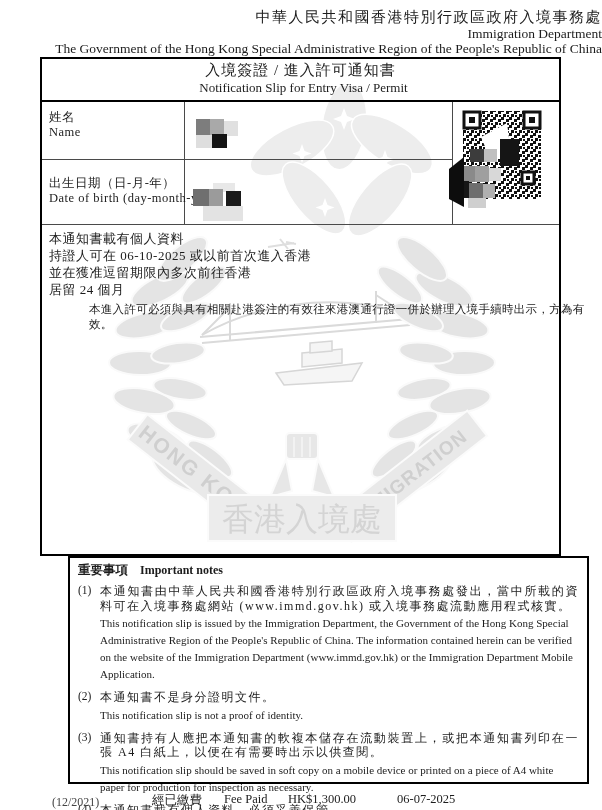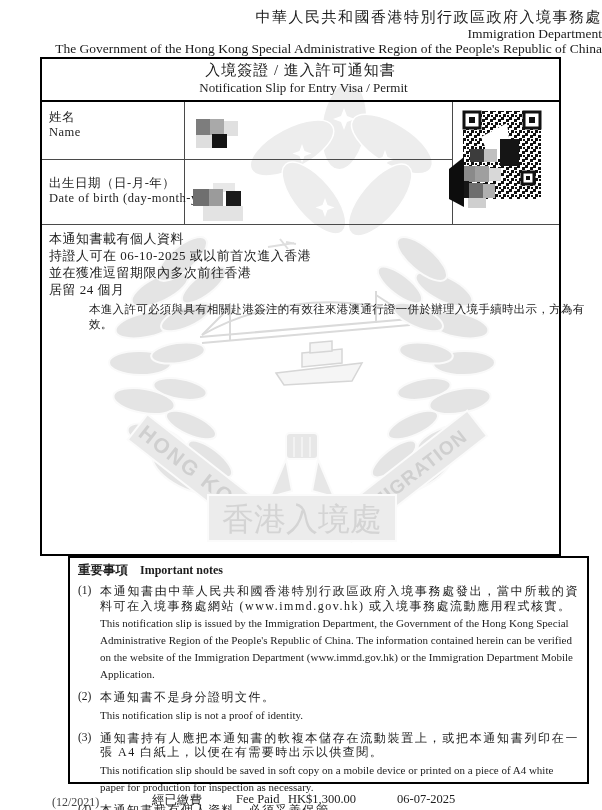--- a/index.html
+++ b/index.html
@@ -251,17 +251,17 @@
     </div>
 
     <div class="note-item" style="margin-bottom:0;">
       <span class="note-num">(4)</span>
       <div class="note-zh zh">本通知書載有個人資料，必須妥善保管。</div>
     </div>
   </div>
 
   <div class="abs footer-item ver" style="left:32px;top:795px;">(12/2021)</div>
   <div class="abs footer-item zh" style="left:152px;">經已繳費</div>
-  <div class="abs footer-item" style="left:236px;">Fee Paid</div>
+  <div class="abs footer-item" style="left:224px;">Fee Paid</div>
   <div class="abs footer-item" style="left:288px;">HK$1,300.00</div>
   <div class="abs footer-item" style="left:397px;">06-07-2025</div>
 
 </div>
 
 </body></html>

